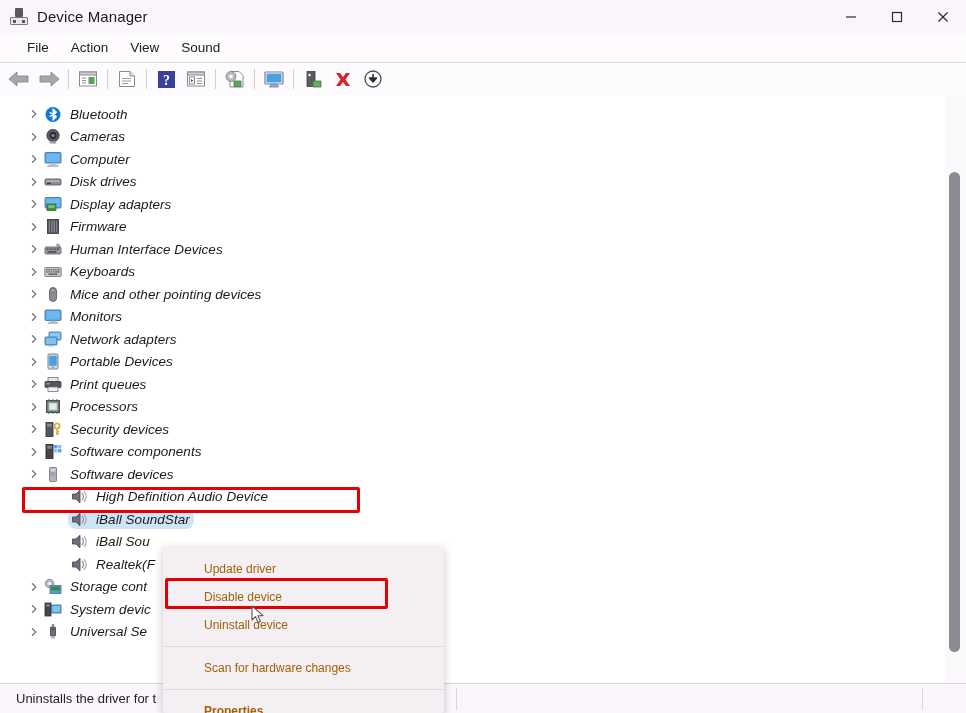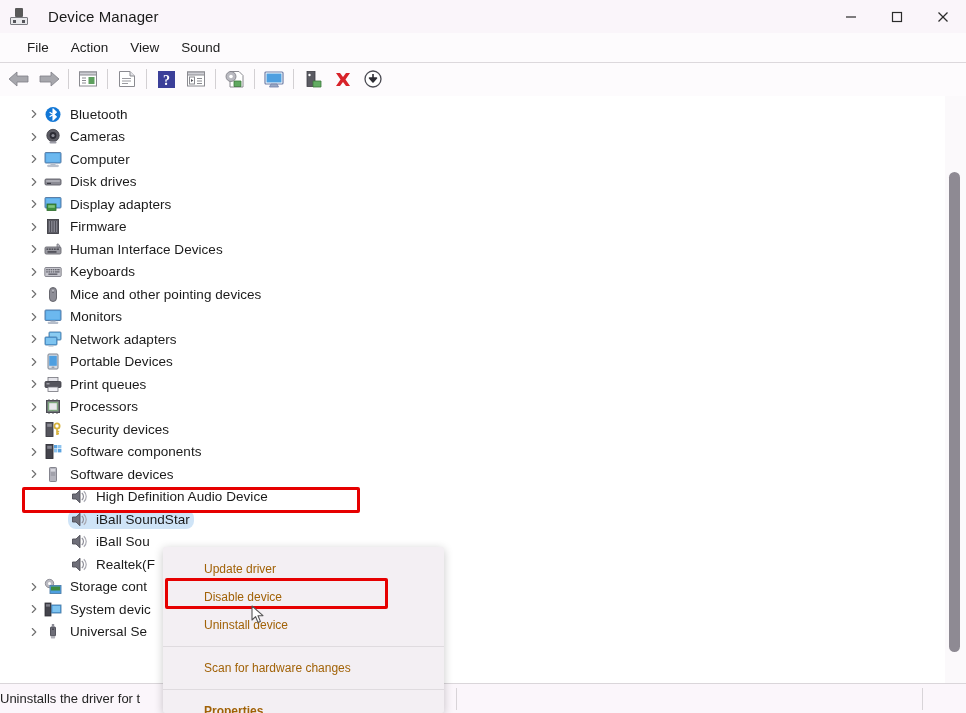--- a/index.html
+++ b/index.html
@@ -53,21 +53,21 @@
   }
   .title-icon .ti-d1, .title-icon .ti-d2 {
     position: absolute; top: 13px;
     width: 3px; height: 3px;
     background: #55555b;
   }
   .title-icon .ti-d1 { left: 4px; }
   .title-icon .ti-d2 { left: 13px; }
 
   .title-text {
-    margin-left: 19px;
+    margin-left: 8px;
     font-size: 15px;
     color: #1b1b1b;
     letter-spacing: 0.1px;
   }
   .winbtns {
     position: absolute;
     right: 0; top: 0;
     height: 33px;
     display: flex;
   }
@@ -172,20 +172,21 @@
     flex: none;
     margin-right: 8px;
     position: relative;
   }
   .dev-icon svg { display: block; }
   .tree-label {
     font-size: 13.5px;
     color: #1a1a1a;
     white-space: nowrap;
     letter-spacing: 0.05px;
+    font-style: italic;
   }
   .tree-row.selected .sel-wrap {
     background: #cfe4f7;
     border-radius: 8px;
     padding: 1px 4px 1px 2px;
     margin-left: -2px;
     display: flex;
     align-items: center;
   }
   .sel-wrap { display: flex; align-items: center; }
@@ -215,21 +216,21 @@
     width: 966px; height: 30px;
     background: #fbf6fb;
     border-top: 1px solid #dad6da;
     box-sizing: border-box;
     display: flex;
     align-items: center;
   }
   .status-text {
     font-size: 13px;
     color: #232323;
-    padding-left: 0;
+    padding-left: 16px;
     white-space: nowrap;
   }
   .status-div {
     position: absolute;
     left: 456px; top: 4px;
     width: 1px; height: 22px;
     background: #d8d4d8;
   }
   .status-div2 {
     position: absolute;

